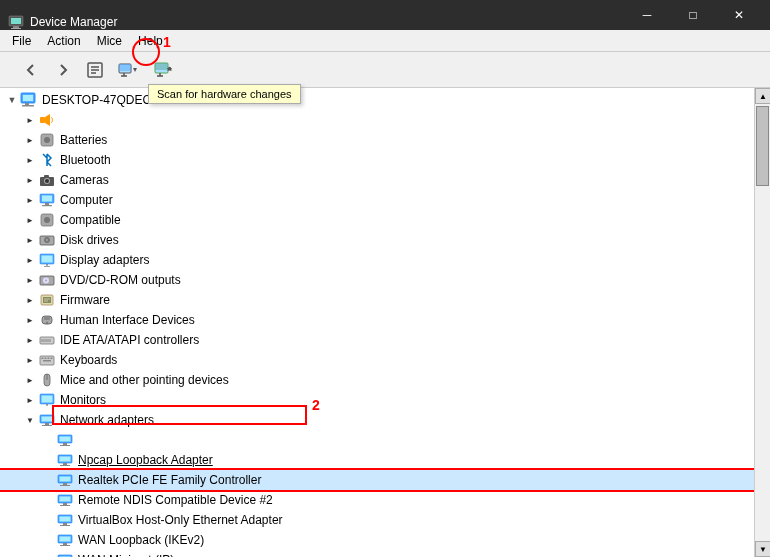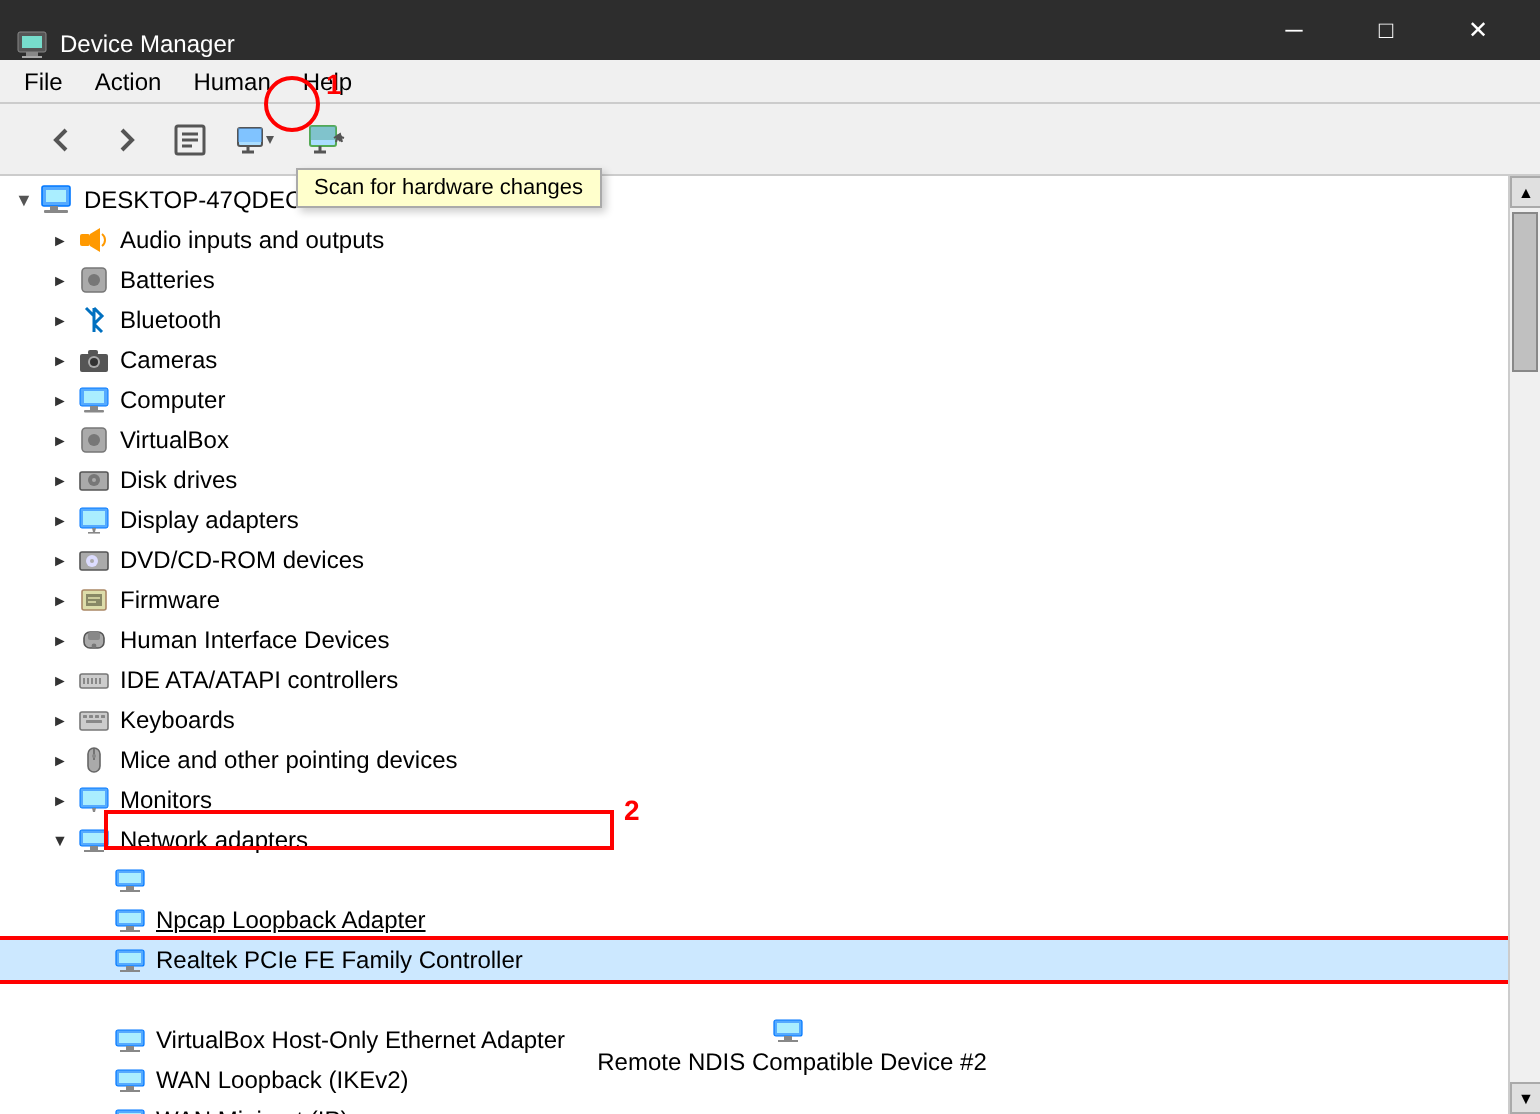--- a/index.html
+++ b/index.html
@@ -248,21 +248,21 @@
     <div class="title-bar-controls">
       <button class="title-btn">─</button>
       <button class="title-btn">□</button>
       <button class="title-btn close">✕</button>
     </div>
   </div>
 
   <div class="menu-bar">
     <div class="menu-item">File</div>
     <div class="menu-item">Action</div>
-    <div class="menu-item">Human</div>
+    <div class="menu-item">Mice</div>
     <div class="menu-item">Help</div>
   </div>
 
   <div class="toolbar">
 
     <button class="toolbar-btn">
       <svg viewBox="0 0 20 20" fill="none" xmlns="http://www.w3.org/2000/svg">
         <path d="M12 5 L7 10 L12 15" stroke="#555" stroke-width="2" fill="none"></path>
       </svg>
     </button>
@@ -329,21 +329,20 @@
       <div id="tree-items-container">
           <div class="tree-item" style="padding-left: 22px;">
             <span class="expand-icon" style="font-size: 8px; color: rgb(51, 51, 51);">►</span>
             <span class="item-icon">
               <svg width="16" height="16" viewBox="0 0 16 16">
                 <rect x="1" y="5" width="5" height="6" fill="#f90" rx="1"></rect>
                 <path d="M6 5 L11 2 L11 14 L6 11 Z" fill="#f90"></path>
                 <path d="M12 5 C14 6.5 14 9.5 12 11" stroke="#f90" stroke-width="1" fill="none"></path>
               </svg>
             </span>
-            <span class="item-label">Audio inputs and outputs</span>
           </div>
           <div class="tree-item" style="padding-left: 22px;">
             <span class="expand-icon" style="font-size: 8px; color: rgb(51, 51, 51);">►</span>
             <span class="item-icon">
               <svg width="16" height="16" viewBox="0 0 16 16">
                 <rect x="2" y="2" width="12" height="12" rx="2" fill="#aaa" stroke="#777" stroke-width="0.8"></rect>
                 <circle cx="8" cy="8" r="3" fill="#777"></circle>
               </svg>
             </span>
             <span class="item-label">Batteries</span>
@@ -382,21 +381,21 @@
             <span class="item-label">Computer</span>
           </div>
           <div class="tree-item" style="padding-left: 22px;">
             <span class="expand-icon" style="font-size: 8px; color: rgb(51, 51, 51);">►</span>
             <span class="item-icon">
               <svg width="16" height="16" viewBox="0 0 16 16">
                 <rect x="2" y="2" width="12" height="12" rx="2" fill="#aaa" stroke="#777" stroke-width="0.8"></rect>
                 <circle cx="8" cy="8" r="3" fill="#777"></circle>
               </svg>
             </span>
-            <span class="item-label">VirtualBox</span>
+            <span class="item-label">Compatible</span>
           </div>
           <div class="tree-item" style="padding-left: 22px;">
             <span class="expand-icon" style="font-size: 8px; color: rgb(51, 51, 51);">►</span>
             <span class="item-icon">
               <svg width="16" height="16" viewBox="0 0 16 16">
                 <rect x="1" y="4" width="14" height="9" rx="1" fill="#aaa" stroke="#555" stroke-width="0.8"></rect>
                 <ellipse cx="8" cy="8" rx="3" ry="3" fill="#777"></ellipse>
                 <circle cx="8" cy="8" r="1" fill="#aaa"></circle>
               </svg>
             </span>
@@ -416,21 +415,21 @@
           </div>
           <div class="tree-item" style="padding-left: 22px;">
             <span class="expand-icon" style="font-size: 8px; color: rgb(51, 51, 51);">►</span>
             <span class="item-icon">
               <svg width="16" height="16" viewBox="0 0 16 16">
                 <rect x="1" y="4" width="14" height="9" rx="1" fill="#aaa" stroke="#555" stroke-width="0.8"></rect>
                 <ellipse cx="7" cy="8.5" rx="3" ry="3" fill="#ddf"></ellipse>
                 <circle cx="7" cy="8.5" r="1" fill="#aaa"></circle>
               </svg>
             </span>
-            <span class="item-label">DVD/CD-ROM devices</span>
+            <span class="item-label">DVD/CD-ROM outputs</span>
           </div>
           <div class="tree-item" style="padding-left: 22px;">
             <span class="expand-icon" style="font-size: 8px; color: rgb(51, 51, 51);">►</span>
             <span class="item-icon">
               <svg width="16" height="16" viewBox="0 0 16 16">
                 <rect x="2" y="3" width="12" height="10" rx="1" fill="#dda" stroke="#a86" stroke-width="0.8"></rect>
                 <rect x="4" y="5" width="8" height="6" fill="#886"></rect>
                 <line x1="5" y1="7" x2="11" y2="7" stroke="#dda" stroke-width="0.8"></line>
                 <line x1="5" y1="9" x2="9" y2="9" stroke="#dda" stroke-width="0.8"></line>
               </svg>
@@ -538,21 +537,21 @@
             <span class="item-icon">
               <svg width="16" height="16" viewBox="0 0 16 16">
                 <rect x="1" y="3" width="14" height="8" rx="1" fill="#5af" stroke="#07f" stroke-width="0.6"></rect>
                 <rect x="2.5" y="4.5" width="11" height="5" fill="#aef"></rect>
                 <rect x="6" y="11" width="4" height="2" fill="#888"></rect>
                 <rect x="3" y="13" width="10" height="1" fill="#888"></rect>
               </svg>
             </span>
             <span class="item-label">Realtek PCIe FE Family Controller</span>
           </div>
-          <div class="tree-item" style="padding-left: 40px; flex-direction: column;">
+          <div class="tree-item" style="padding-left: 40px;">
             <span class="expand-icon" style="font-size: 8px; color: rgb(51, 51, 51);"></span>
             <span class="item-icon">
               <svg width="16" height="16" viewBox="0 0 16 16">
                 <rect x="1" y="3" width="14" height="8" rx="1" fill="#5af" stroke="#07f" stroke-width="0.6"></rect>
                 <rect x="2.5" y="4.5" width="11" height="5" fill="#aef"></rect>
                 <rect x="6" y="11" width="4" height="2" fill="#888"></rect>
                 <rect x="3" y="13" width="10" height="1" fill="#888"></rect>
               </svg>
             </span>
             <span class="item-label">Remote NDIS Compatible Device #2</span>

